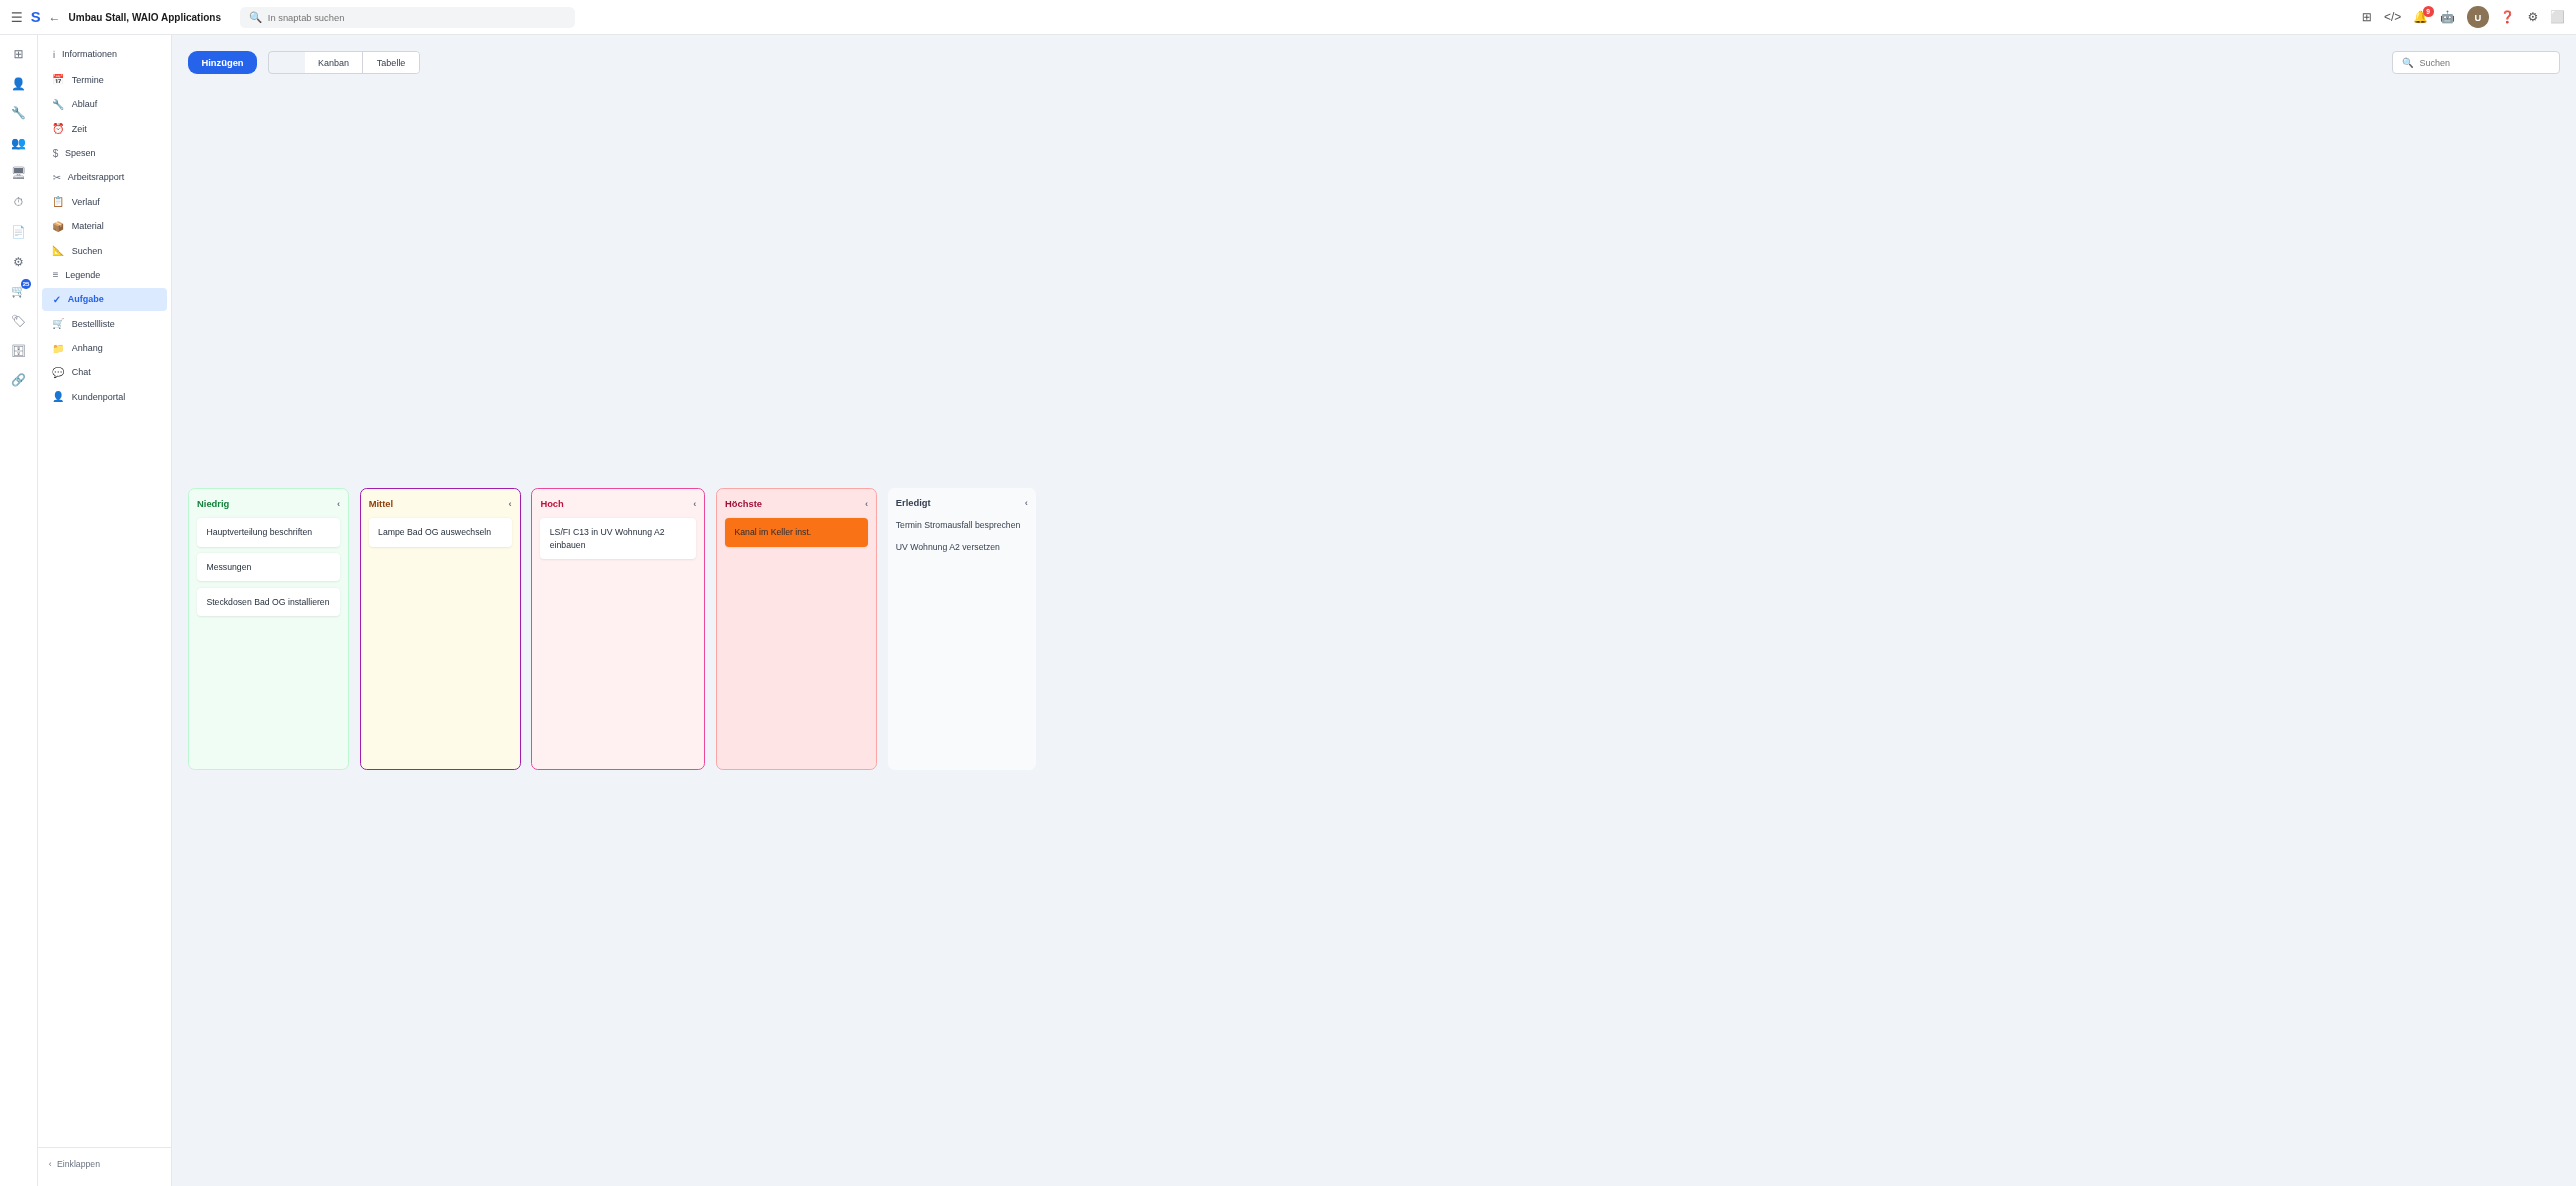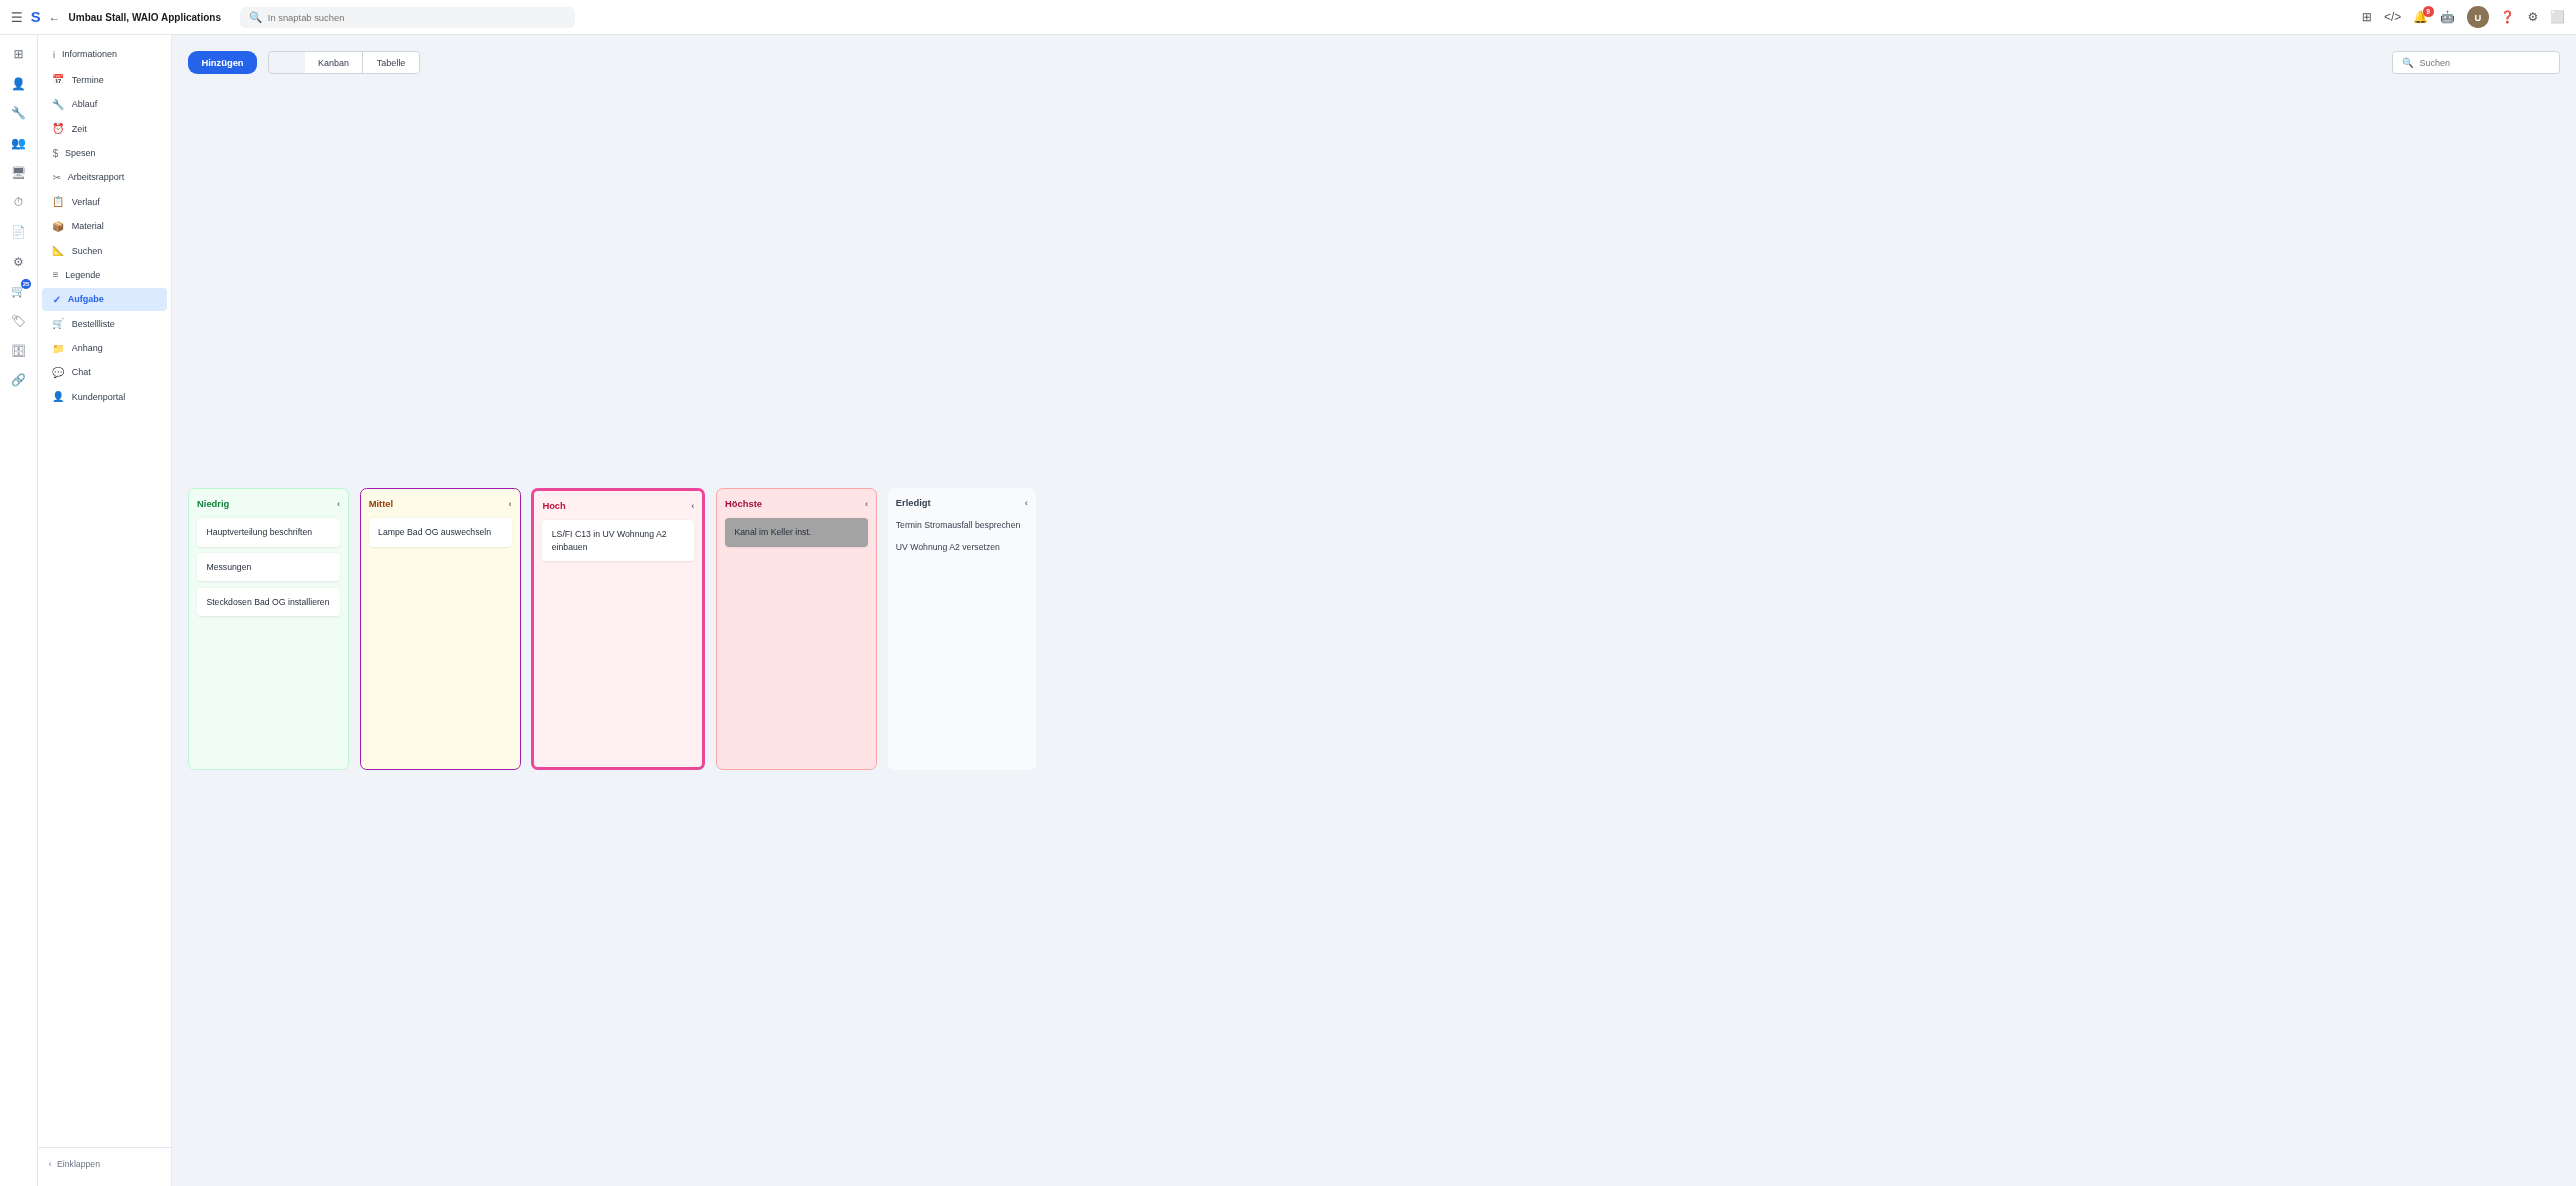--- a/index.html
+++ b/index.html
@@ -106,42 +106,42 @@
     .kanban-board {
       display: flex; gap: 10.7px; flex: 1; overflow-x: auto; align-items: center;
     }
 
     .kanban-col {
       min-width: 161px; max-width: 174px; border-radius: 6.7px; padding: 9.4px 8px;
       display: flex; flex-direction: column; gap: 6.7px; flex-shrink: 0; min-height: 282px;
     }
     .kanban-col.niedrig { background: #f0fdf4; border: 1px solid #bbf7d0; }
     .kanban-col.mittel { background: #fefce8; border: 1px solid #a21caf; }
-    .kanban-col.hoch { background: #fff1f2; border: 3px solid #ec4899; }
+    .kanban-col.hoch { background: #fff1f2; border: 1px solid #ec4899; }
     .kanban-col.hoechste { background: #ffe4e6; border: 1px solid #fca5a5; }
     .kanban-col.erledigt { background: #f9fafb; border: none; min-width: 148px; }
 
     .col-header {
       display: flex; align-items: center; justify-content: space-between;
       font-weight: 600; font-size: 9.4px; margin-bottom: 2.7px;
     }
     .col-header.niedrig { color: #15803d; }
     .col-header.mittel { color: #92400e; }
     .col-header.hoch { color: #be123c; }
     .col-header.hoechste { color: #9f1239; }
     .col-header.erledigt { color: #374151; }
 
     .col-collapse { cursor: pointer; color: #6b7280; font-size: 9.4px; }
 
     .kanban-card {
       background: #fff; border-radius: 4px; padding: 8px 9.4px;
       font-size: 8.7px; color: #1f2937; box-shadow: 0 0.7px 2px rgba(0,0,0,0.08);
       cursor: pointer; line-height: 1.4;
     }
-    .kanban-card.hoechste { background: #a3a3a3; }
+    .kanban-card.hoechste { background: #f97316; }
 
     .erledigt-item {
       font-size: 8.7px; color: #374151; padding: 2.7px 0; cursor: pointer;
     }
   </style>
 </head>
 <body>
 
 <div class="topbar">
   <span class="topbar-menu-icon">☰</span>

